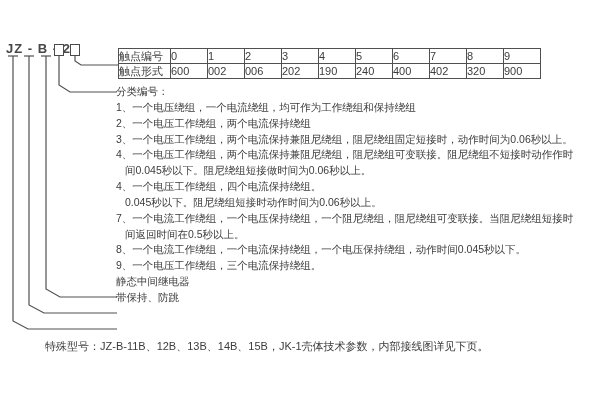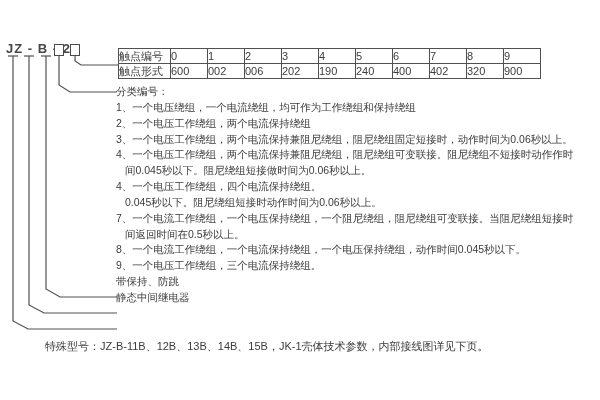--- a/index.html
+++ b/index.html
@@ -100,19 +100,19 @@
     <div>2、一个电压工作绕组，两个电流保持绕组</div>
     <div>3、一个电压工作绕组，两个电流保持兼阻尼绕组，阻尼绕组固定短接时，动作时间为0.06秒以上。</div>
     <div>4、一个电压工作绕组，两个电流保持兼阻尼绕组，阻尼绕组可变联接。阻尼绕组不短接时动作作时</div>
     <div class="cont">间0.045秒以下。阻尼绕组短接做时间为0.06秒以上。</div>
     <div>4、一个电压工作绕组，四个电流保持绕组。</div>
     <div class="cont">0.045秒以下。阻尼绕组短接时动作时间为0.06秒以上。</div>
     <div>7、一个电流工作绕组，一个电压保持绕组，一个阻尼绕组，阻尼绕组可变联接。当阻尼绕组短接时</div>
     <div class="cont">间返回时间在0.5秒以上。</div>
     <div>8、一个电流工作绕组，一个电流保持绕组，一个电压保持绕组，动作时间0.045秒以下。</div>
     <div>9、一个电压工作绕组，三个电流保持绕组。</div>
+    <div>静态中间继电器</div>
     <div>带保持、防跳</div>
-    <div>静态中间继电器</div>
   </div>
 
   <div class="footer">特殊型号：JZ-B-11B、12B、13B、14B、15B，JK-1壳体技术参数，内部接线图详见下页。</div>
 
 </div>
 
 </body></html>

